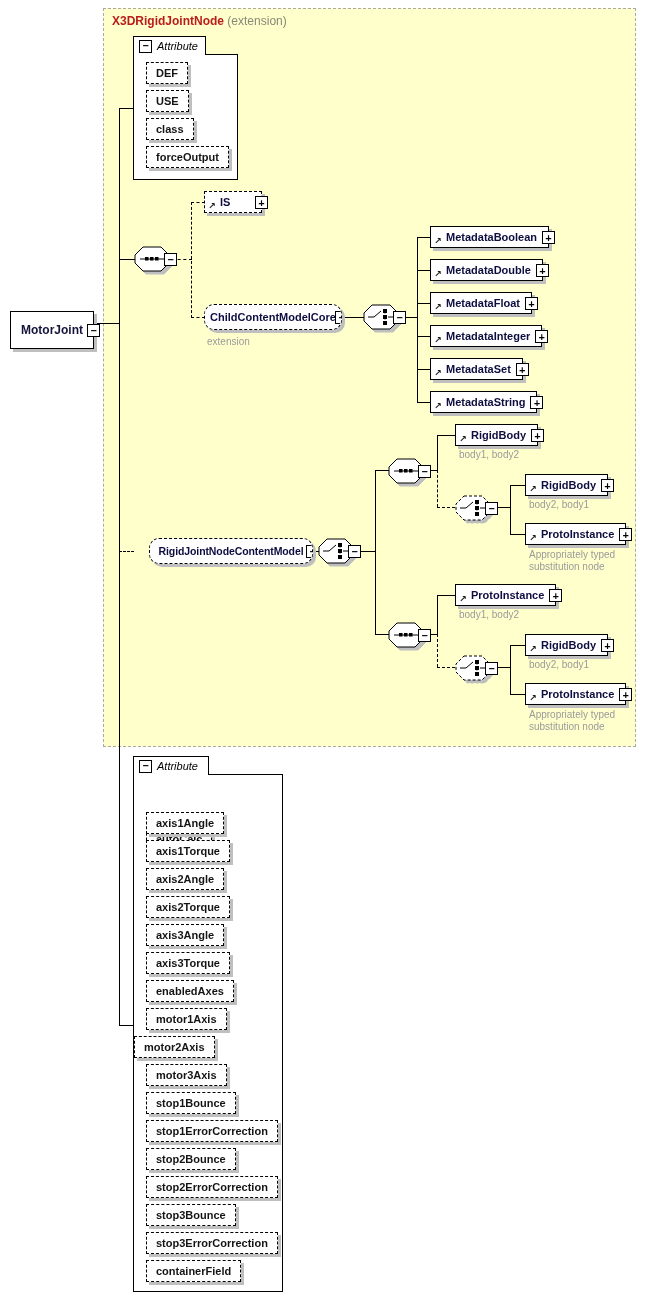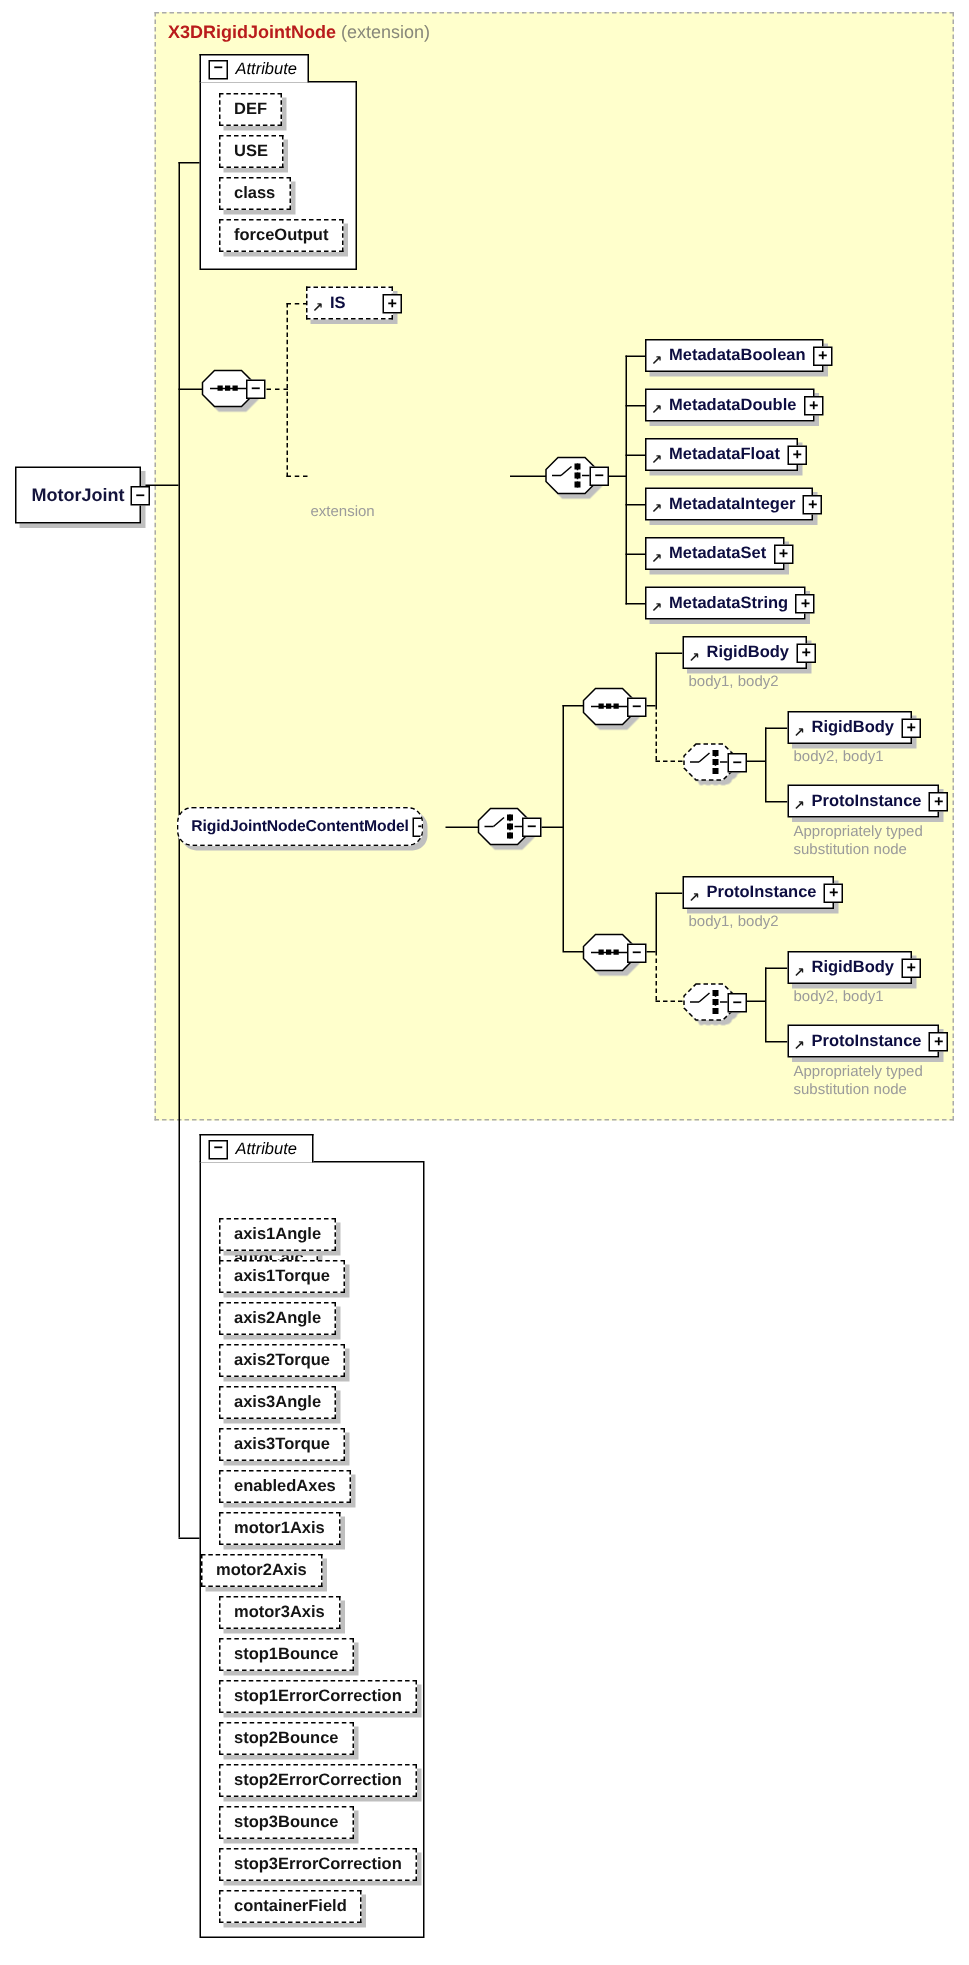--- a/index.html
+++ b/index.html
@@ -162,20 +162,24 @@
     </svg>
     <span class="tick">−</span>
   </div>
 
   <div class="ebox dashed" style="left:204px;top:191px;width:58px;">
     <span class="ref">↗</span>
     <span>IS</span>
     <span class="tick">+</span>
   </div>
 
+  <div class="mbox" style="left:204px;top:304px;width:138px;">
+    <span>ChildContentModelCore</span>
+    <span class="tick">−</span>
+  </div>
   <div class="annot" style="left:207px;top:336px;">extension</div>
 
   <div class="comp" style="left:363px;top:304px;">
     <svg width="36" height="26" viewBox="0 0 36 26">
       <polygon points="9,1 27,1 35,9 35,17 27,25 9,25 1,17 1,9" fill="#fff" stroke="#000"></polygon>
       <line x1="5" y1="13" x2="11" y2="13" stroke="#000"></line>
       <line x1="11" y1="13" x2="18" y2="7" stroke="#000"></line>
       <rect x="20" y="5" width="4" height="4" fill="#000"></rect>
       <rect x="20" y="11" width="4" height="4" fill="#000"></rect>
       <rect x="20" y="17" width="4" height="4" fill="#000"></rect>
@@ -209,21 +213,21 @@
     <span class="ref">↗</span>
     <span>MetadataSet</span>
     <span class="tick">+</span>
   </div>
   <div class="ebox" style="left:430px;top:391px;">
     <span class="ref">↗</span>
     <span>MetadataString</span>
     <span class="tick">+</span>
   </div>
 
-  <div class="mbox tight" style="left:118px;top:538px;width:164px;">
+  <div class="mbox tight" style="left:149px;top:538px;width:164px;">
     <span>RigidJointNodeContentModel</span>
     <span class="tick">−</span>
   </div>
 
   <div class="comp" style="left:318px;top:538px;">
     <svg width="36" height="26" viewBox="0 0 36 26">
       <polygon points="9,1 27,1 35,9 35,17 27,25 9,25 1,17 1,9" fill="#fff" stroke="#000"></polygon>
       <line x1="5" y1="13" x2="11" y2="13" stroke="#000"></line>
       <line x1="11" y1="13" x2="18" y2="7" stroke="#000"></line>
       <rect x="20" y="5" width="4" height="4" fill="#000"></rect>

